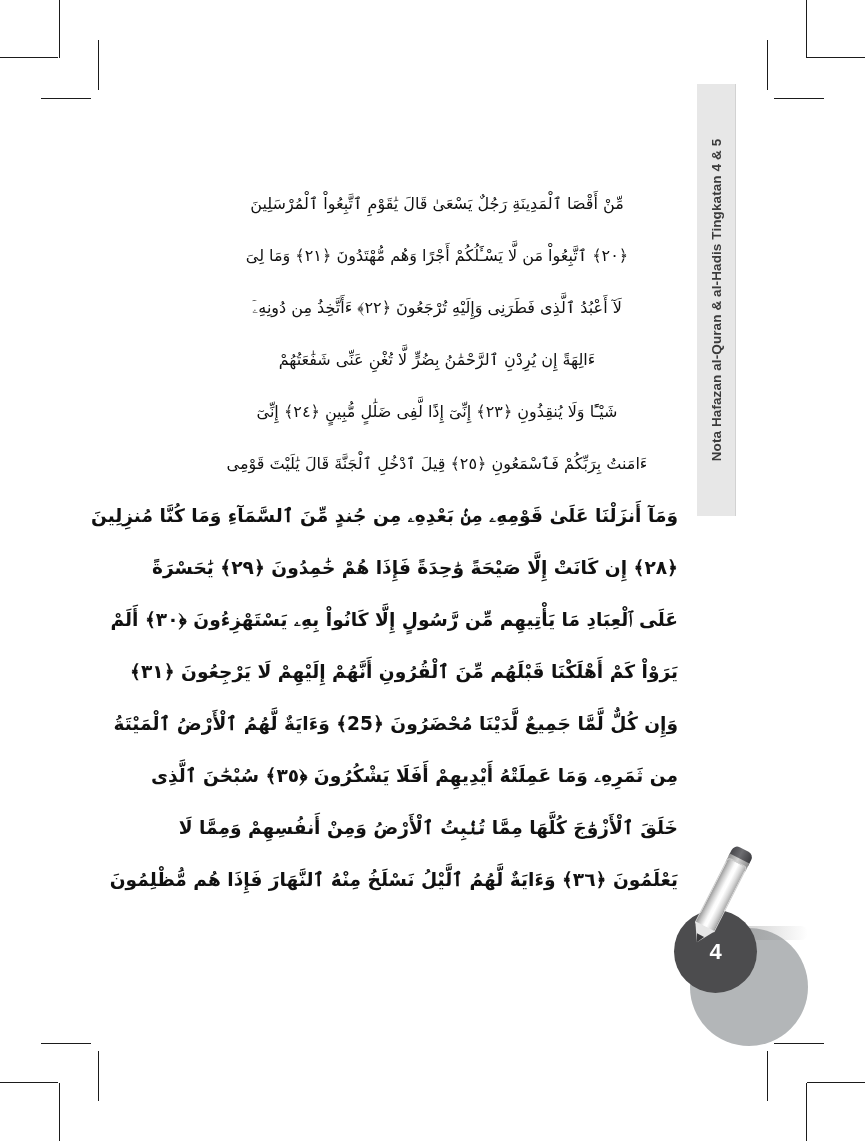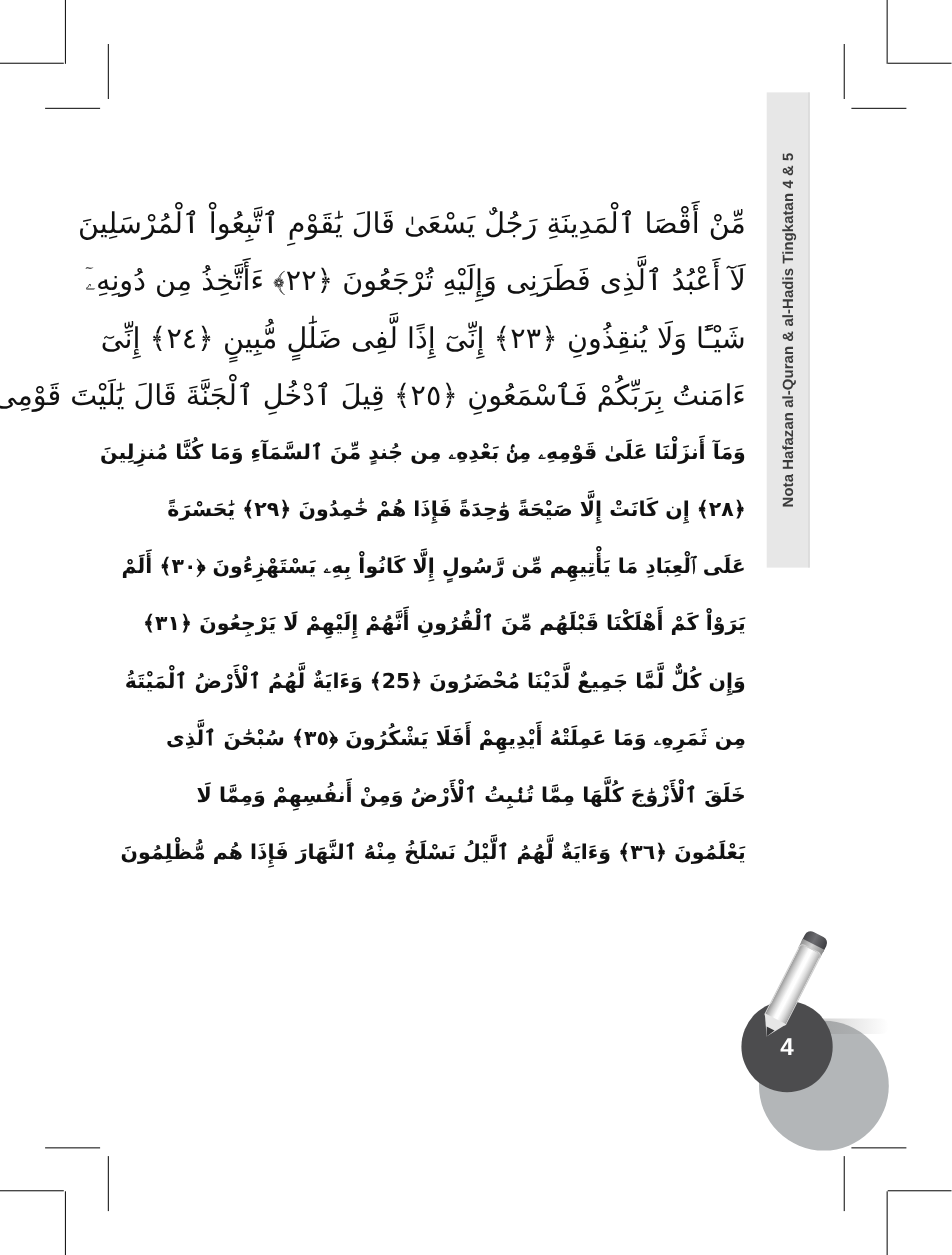--- a/index.html
+++ b/index.html
@@ -63,21 +63,21 @@
     top: 178px;
     width: 482px;
     height: 740px;
     direction: rtl;
     text-align: center;
   }
   .ayah-line {
     display: block;
     width: 100%;
     font-family: "DejaVu Sans", "Liberation Sans", sans-serif;
-    font-size: 26px;
+    font-size: 16px;
     line-height: 52px;
     color: #111111;
     white-space: nowrap;
     letter-spacing: 0px;
     direction: rtl;
     unicode-bidi: isolate;
   }
   .ayah-line.compact { font-size: 18.6px; font-weight: bold; }
 
   
@@ -205,21 +205,23 @@
   <div class="crop-mark crop-h" style="left:807px; top:1082px; width:58px;"></div>
   <div class="crop-mark crop-v" style="left:767px; top:1051px; height:50px;"></div>
   <div class="crop-mark crop-h" style="left:774px; top:1043px; width:50px;"></div>
 
   <div id="side-tab">
     <div id="side-tab-label">Nota Hafazan al-Quran &amp; al-Hadis Tingkatan 4 &amp; 5</div>
   </div>
 
   <div id="quran-block">
     <span class="ayah-line">مِّنْ أَقْصَا ٱلْمَدِينَةِ رَجُلٌ يَسْعَىٰ قَالَ يَٰقَوْمِ ٱتَّبِعُواْ ٱلْمُرْسَلِينَ</span>
+    <span class="ayah-line">﴿٢٠﴾ ٱتَّبِعُواْ مَن لَّا يَسْـَٔلُكُمْ أَجْرًا وَهُم مُّهْتَدُونَ ﴿٢١﴾ وَمَا لِىَ</span>
     <span class="ayah-line">لَآ أَعْبُدُ ٱلَّذِى فَطَرَنِى وَإِلَيْهِ تُرْجَعُونَ ﴿٢٢﴾ ءَأَتَّخِذُ مِن دُونِهِۦٓ</span>
+    <span class="ayah-line">ءَالِهَةً إِن يُرِدْنِ ٱلرَّحْمَٰنُ بِضُرٍّ لَّا تُغْنِ عَنِّى شَفَٰعَتُهُمْ</span>
     <span class="ayah-line">شَيْـًٔا وَلَا يُنقِذُونِ ﴿٢٣﴾ إِنِّىٓ إِذًا لَّفِى ضَلَٰلٍ مُّبِينٍ ﴿٢٤﴾ إِنِّىٓ</span>
     <span class="ayah-line">ءَامَنتُ بِرَبِّكُمْ فَٱسْمَعُونِ ﴿٢٥﴾ قِيلَ ٱدْخُلِ ٱلْجَنَّةَ قَالَ يَٰلَيْتَ قَوْمِى</span>
     <span class="ayah-line compact">وَمَآ أَنزَلْنَا عَلَىٰ قَوْمِهِۦ مِنۢ بَعْدِهِۦ مِن جُندٍ مِّنَ ٱلسَّمَآءِ وَمَا كُنَّا مُنزِلِينَ</span>
     <span class="ayah-line compact">﴿٢٨﴾ إِن كَانَتْ إِلَّا صَيْحَةً وَٰحِدَةً فَإِذَا هُمْ خَٰمِدُونَ ﴿٢٩﴾ يَٰحَسْرَةً</span>
     <span class="ayah-line compact">عَلَى ٱلْعِبَادِ مَا يَأْتِيهِم مِّن رَّسُولٍ إِلَّا كَانُواْ بِهِۦ يَسْتَهْزِءُونَ ﴿٣٠﴾ أَلَمْ</span>
     <span class="ayah-line compact">يَرَوْاْ كَمْ أَهْلَكْنَا قَبْلَهُم مِّنَ ٱلْقُرُونِ أَنَّهُمْ إِلَيْهِمْ لَا يَرْجِعُونَ ﴿٣١﴾</span>
     <span class="ayah-line compact">وَإِن كُلٌّ لَّمَّا جَمِيعٌ لَّدَيْنَا مُحْضَرُونَ ﴿25﴾ وَءَايَةٌ لَّهُمُ ٱلْأَرْضُ ٱلْمَيْتَةُ</span>
     <span class="ayah-line compact">مِن ثَمَرِهِۦ وَمَا عَمِلَتْهُ أَيْدِيهِمْ أَفَلَا يَشْكُرُونَ ﴿٣٥﴾ سُبْحَٰنَ ٱلَّذِى</span>
     <span class="ayah-line compact">خَلَقَ ٱلْأَزْوَٰجَ كُلَّهَا مِمَّا تُنۢبِتُ ٱلْأَرْضُ وَمِنْ أَنفُسِهِمْ وَمِمَّا لَا</span>
     <span class="ayah-line compact">يَعْلَمُونَ ﴿٣٦﴾ وَءَايَةٌ لَّهُمُ ٱلَّيْلُ نَسْلَخُ مِنْهُ ٱلنَّهَارَ فَإِذَا هُم مُّظْلِمُونَ</span>

